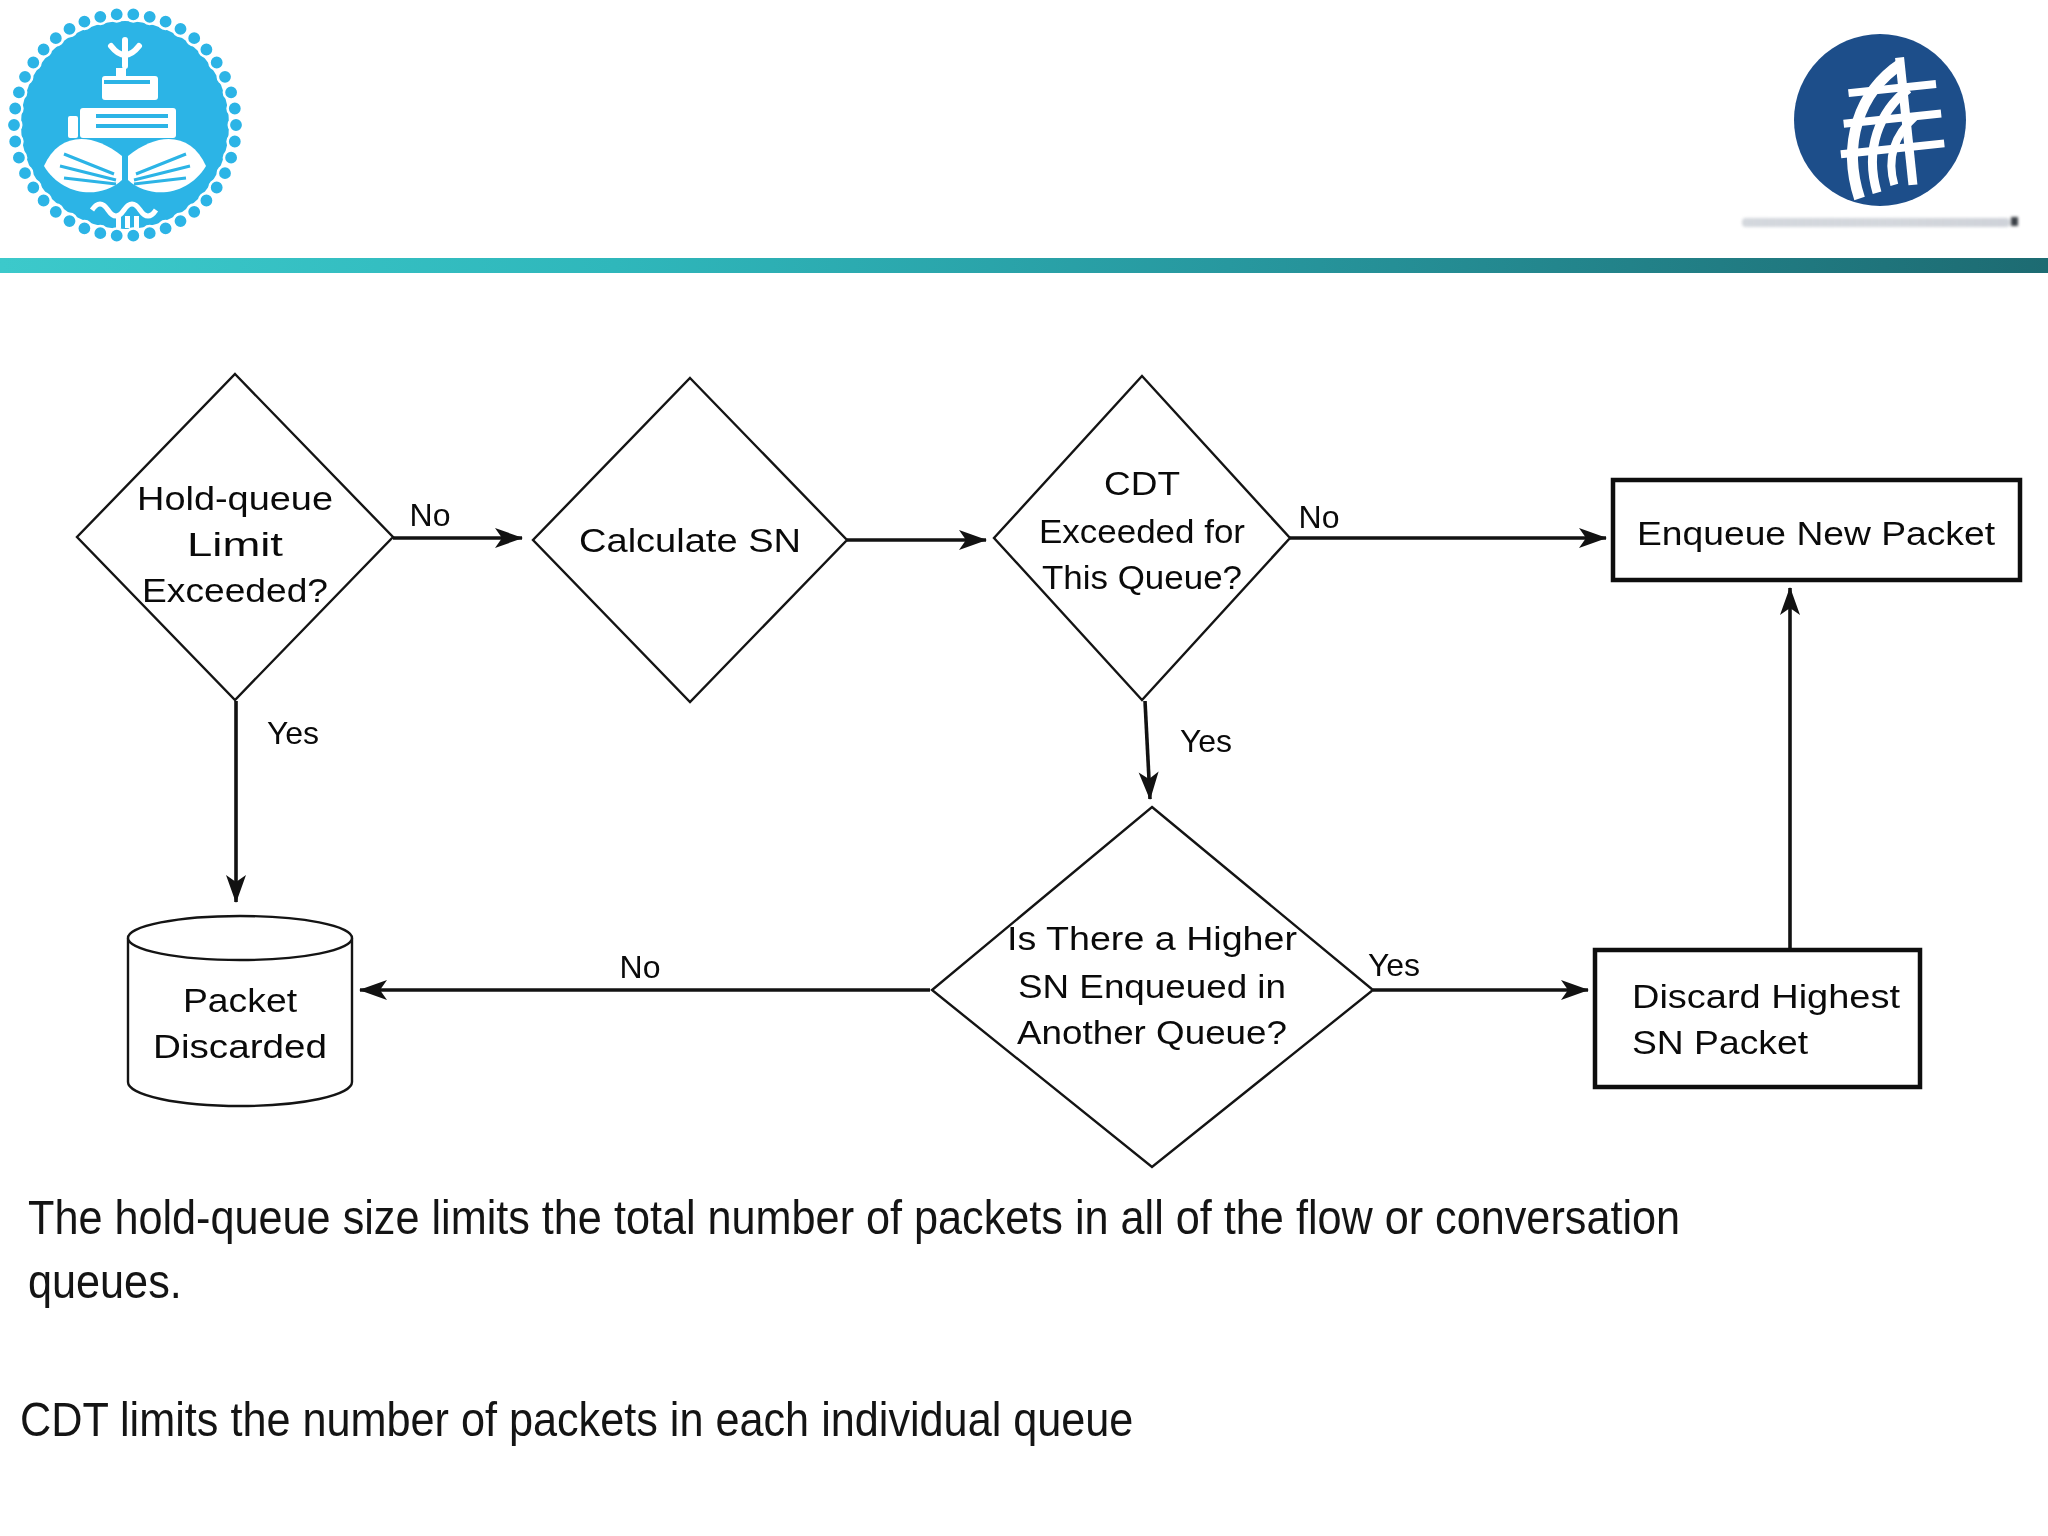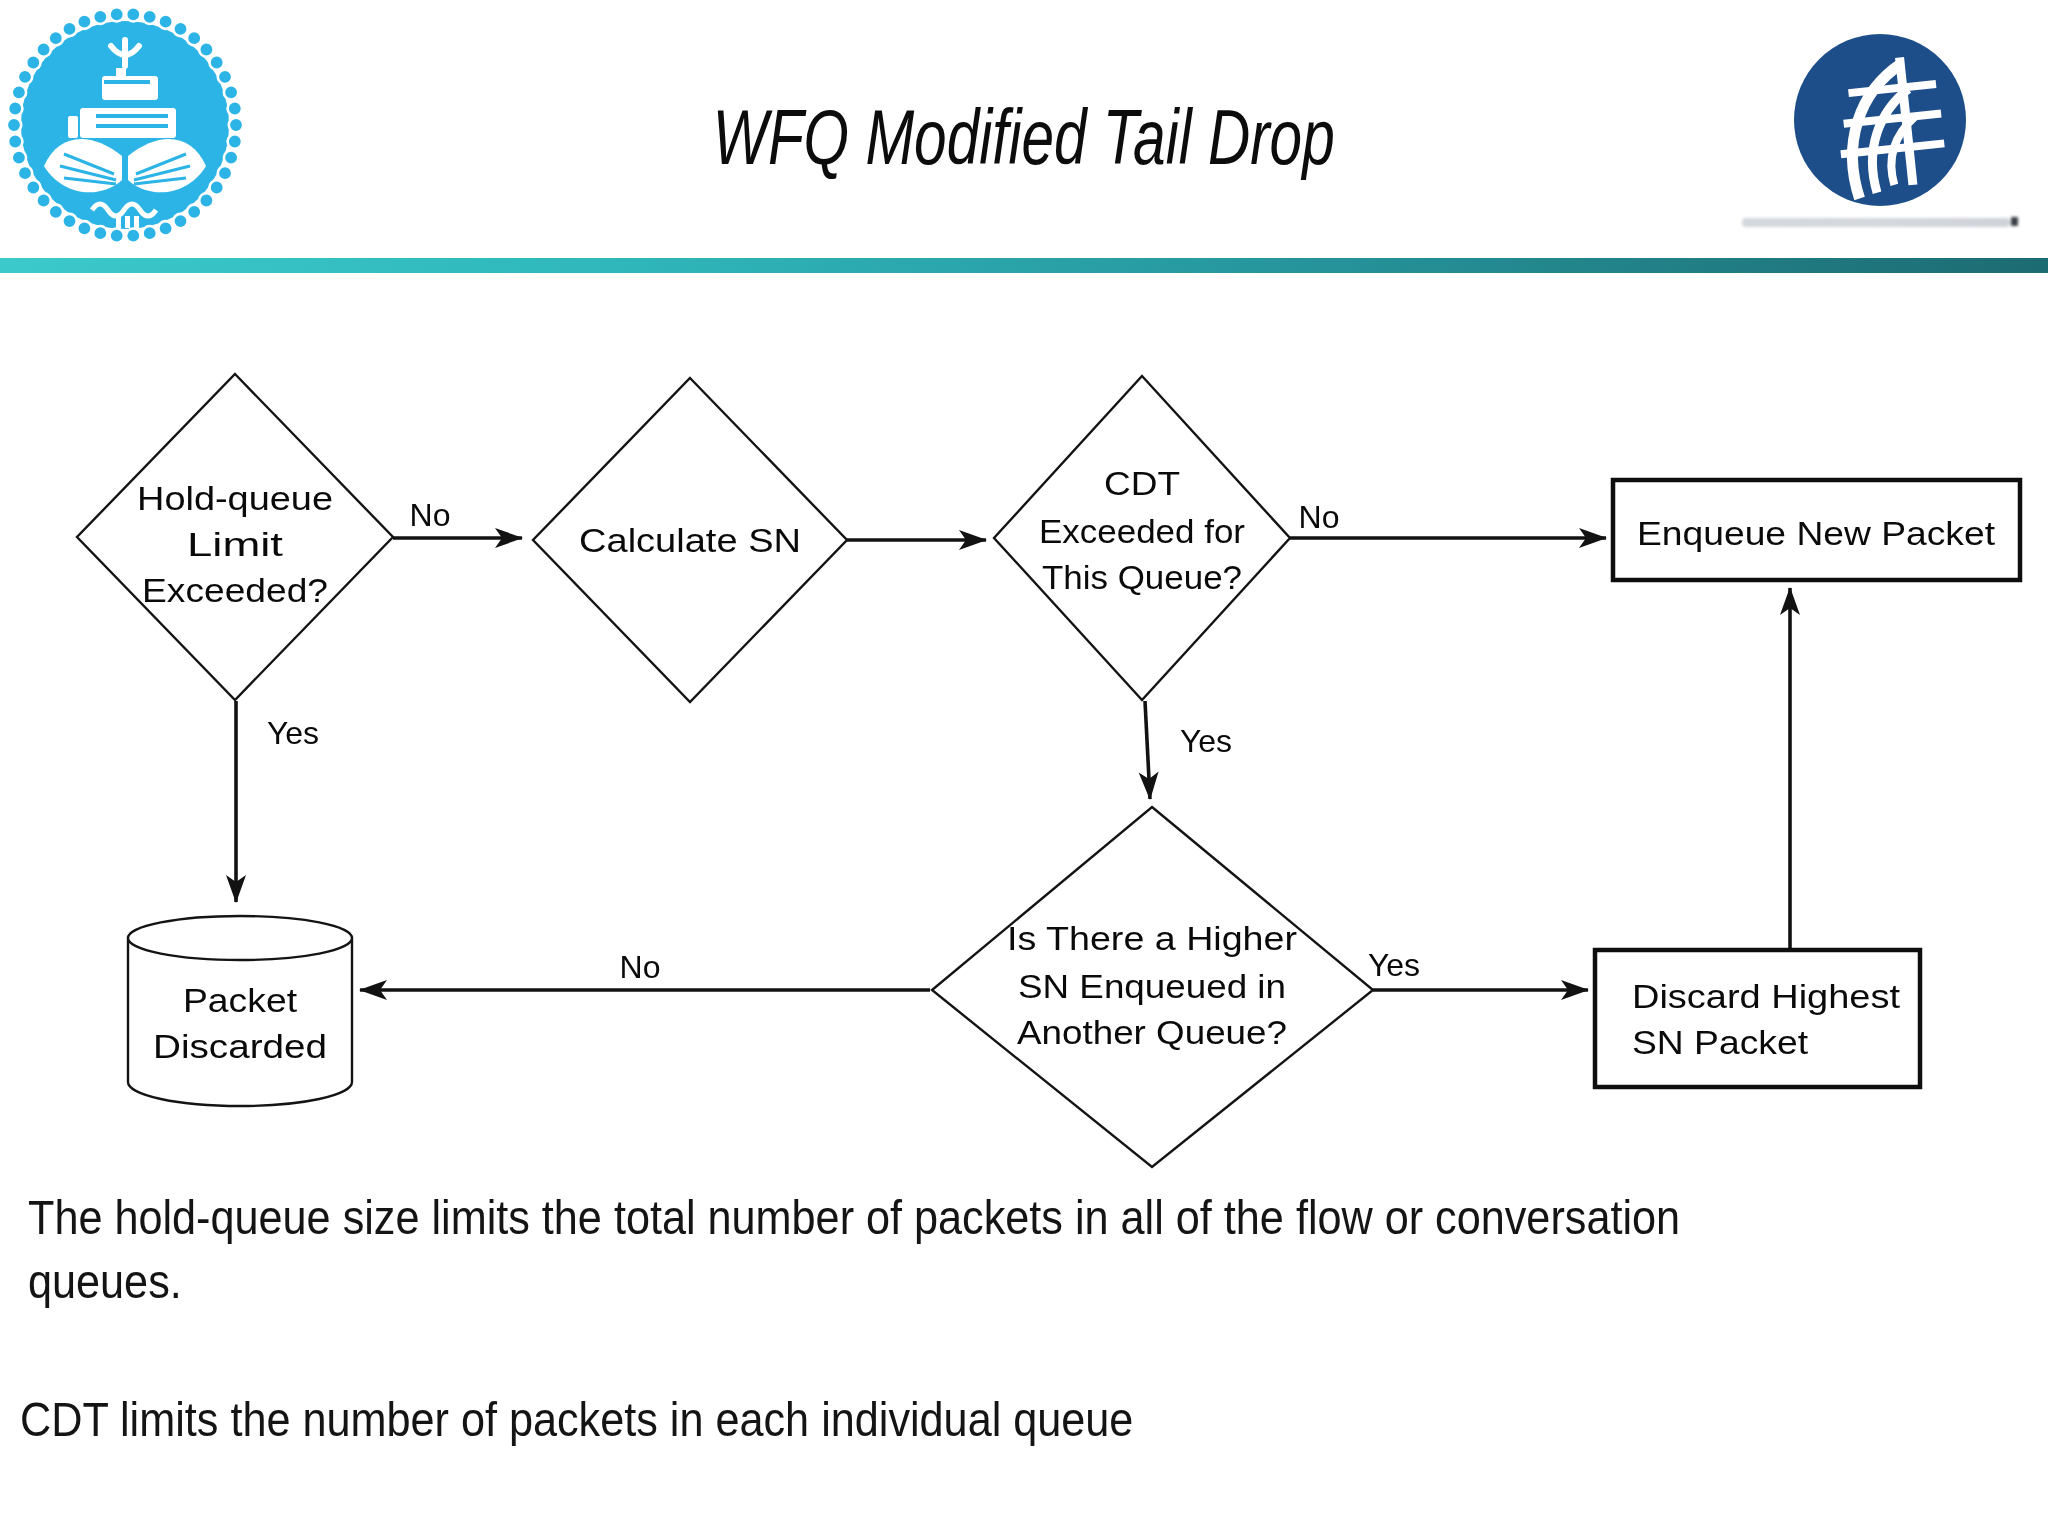--- a/index.html
+++ b/index.html
@@ -97,23 +97,20 @@
         <rect x="121" y="212" width="5" height="12"></rect>
         <rect x="130" y="212" width="5" height="12"></rect>
     </g>
     <g stroke="#2cb4e6" stroke-width="3">
       <path d="M60,150 l50,20 M56,162 l56,14 M60,174 l52,6" fill="none"></path>
       <path d="M182,150 l-50,20 M186,162 l-56,14 M182,174 l-52,6" fill="none"></path>
       <path d="M100,78 h46 M92,112 h72 M92,122 h72" fill="none" stroke-width="4"></path>
     </g>
   </svg>
 
-  <div class="title-wrap">
-    <span>WFQ Modified Tail Drop</span>
-  </div>
 
   <svg class="abs" style="left:1790px;top:30px" width="180" height="180" viewBox="0 0 180 180">
     <circle cx="90" cy="90" r="86" fill="#1d4e8a"></circle>
     <g transform="rotate(-6 90 95)">
       <path d="M62,166 C50,110 72,60 118,36" fill="none" stroke="#fff" stroke-width="11"></path>
       <path d="M80,162 C72,118 90,82 122,62" fill="none" stroke="#fff" stroke-width="9"></path>
       <path d="M98,156 C93,128 104,106 126,90" fill="none" stroke="#fff" stroke-width="8"></path>
       <rect x="112" y="30" width="9" height="128" fill="#fff"></rect>
       <rect x="62" y="56" width="88" height="8" fill="#fff"></rect>
       <rect x="54" y="86" width="98" height="8" fill="#fff"></rect>

